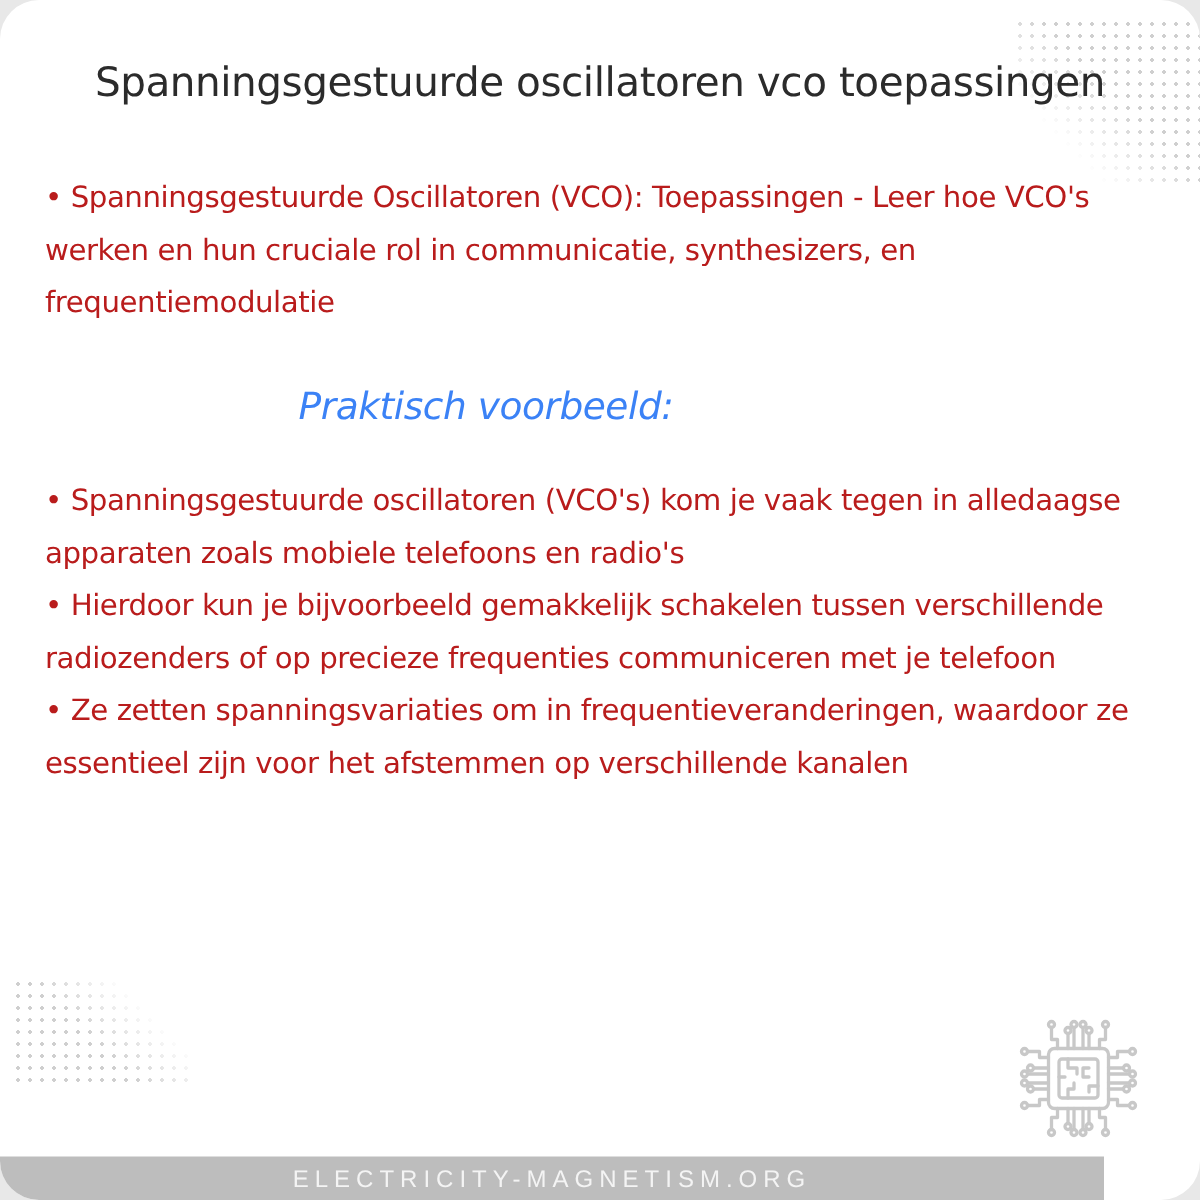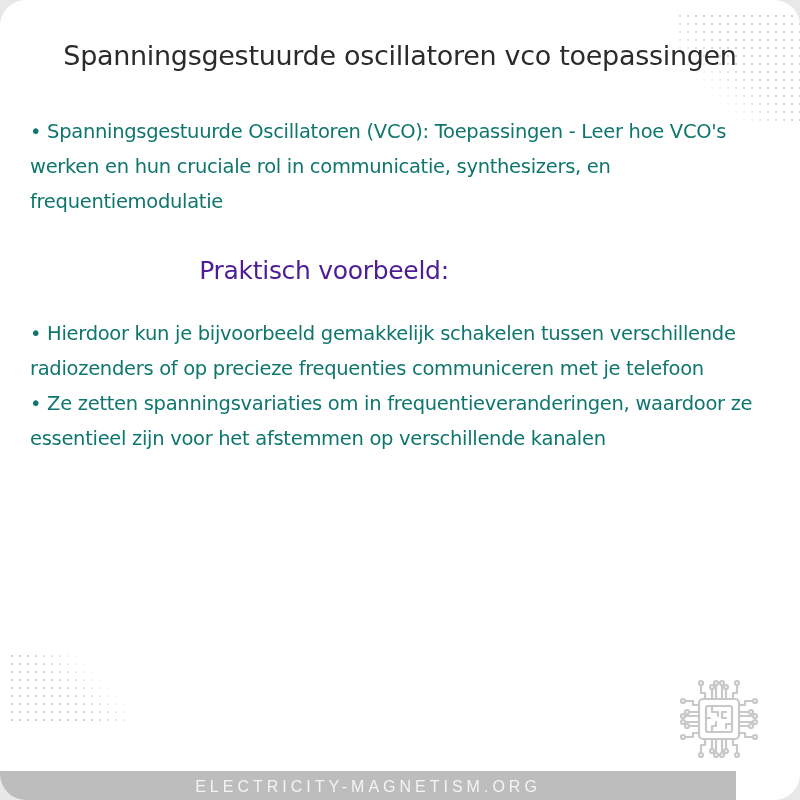--- a/index.html
+++ b/index.html
@@ -55,36 +55,37 @@
       font-size: 27px;
       color: #2b2b2b;
       letter-spacing: -0.3px;
     }
     .block {
       position: absolute;
       left: 30px;
       width: 745px;
       font-size: 19.5px;
       line-height: 35px;
-      color: #0f766e;
+      color: #b91c1c;
       letter-spacing: -0.3px;
     }
     .block p {
       margin: 0;
     }
     .intro { top: 114px; }
     .subheading {
       position: absolute;
       left: 0;
       top: 256px;
       width: 648px;
       text-align: center;
       font-size: 25px;
-      color: #4c1d95;
+      color: #3b82f6;
       letter-spacing: -0.3px;
+      font-style: italic;
     }
     .bullets { top: 316px; }
     .chip-icon {
       position: absolute;
       left: 674px;
       top: 674px;
       width: 90px;
       height: 90px;
     }
     .footer {
@@ -111,20 +112,21 @@
 
   <h1 class="title" style="margin:0;font-weight:normal;">Spanningsgestuurde oscillatoren vco toepassingen</h1>
 
   <div class="block intro">
     <p>• Spanningsgestuurde Oscillatoren (VCO): Toepassingen - Leer hoe VCO's werken en hun cruciale rol in communicatie, synthesizers, en frequentiemodulatie</p>
   </div>
 
   <h2 class="subheading" style="margin:0;font-weight:normal;">Praktisch voorbeeld:</h2>
 
   <div class="block bullets">
+    <p>• Spanningsgestuurde oscillatoren (VCO's) kom je vaak tegen in alledaagse apparaten zoals mobiele telefoons en radio's</p>
     <p>• Hierdoor kun je bijvoorbeeld gemakkelijk schakelen tussen verschillende radiozenders of op precieze frequenties communiceren met je telefoon</p>
     <p>• Ze zetten spanningsvariaties om in frequentieveranderingen, waardoor ze essentieel zijn voor het afstemmen op verschillende kanalen</p>
   </div>
 
   <svg class="chip-icon" viewBox="0 0 90 90" fill="none" stroke="#c8c8c8" stroke-width="2.2" stroke-linecap="round" stroke-linejoin="round">
     <rect x="25" y="25" width="40" height="40" rx="4"></rect>
     <rect x="32" y="32" width="26" height="26" rx="2"></rect>
     <path d="M38 32 v6 h6 v4"></path>
     <path d="M52 38 h-4 v6 h4"></path>
     <path d="M38 58 v-6 h4 v-4"></path>

